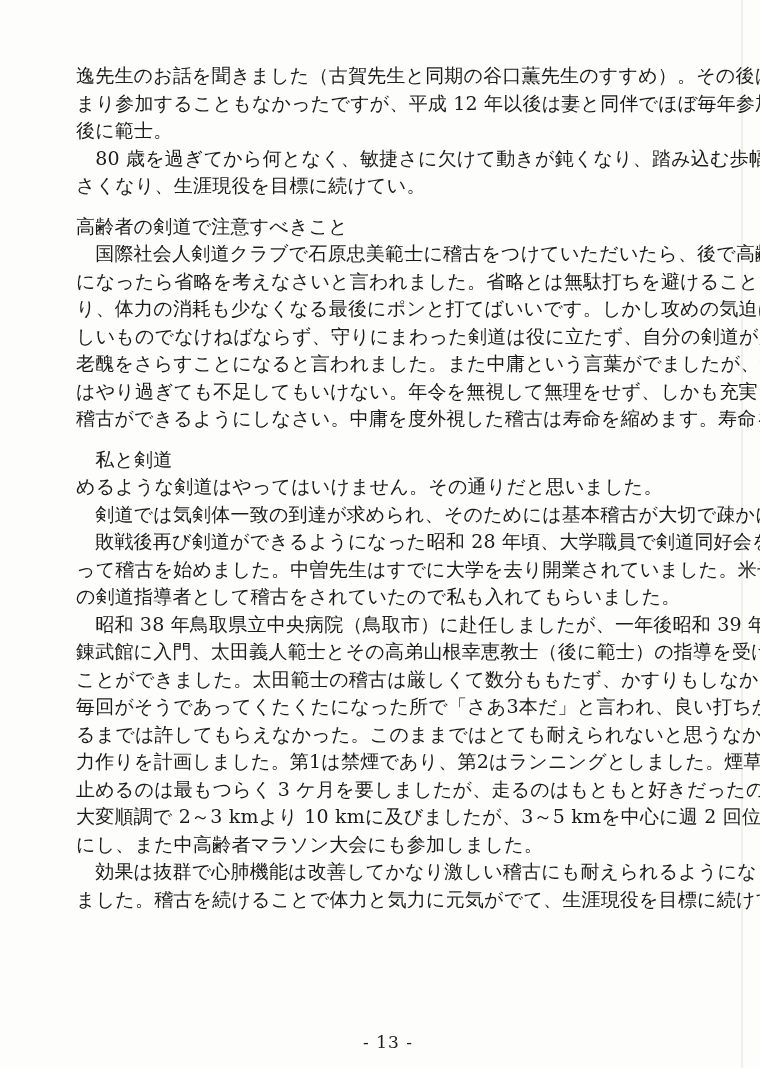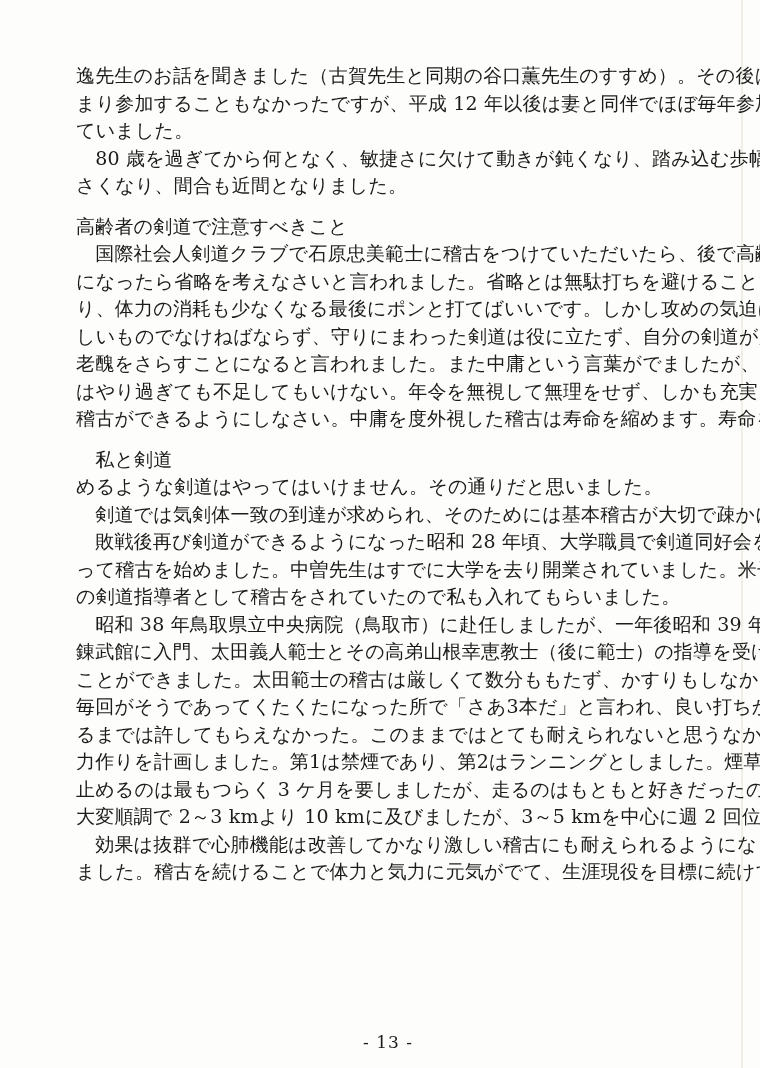--- a/index.html
+++ b/index.html
@@ -58,23 +58,23 @@
 <body>
 
 <div class="page">
 
   <div class="scan-edge"></div>
 
   <div class="content">
 
   <div class="line">逸先生のお話を聞きました（古賀先生と同期の谷口薫先生のすすめ）。その後はあ</div>
       <div class="line">まり参加することもなかったですが、平成 12 年以後は妻と同伴でほぼ毎年参加し</div>
-      <div class="line">ていました。</div>
+      <div class="line">後に範士。</div>
       <div class="line">　80 歳を過ぎてから何となく、敏捷さに欠けて動きが鈍くなり、踏み込む歩幅も小</div>
-      <div class="line">さくなり、間合も近間となりました。</div>
+      <div class="line">さくなり、生涯現役を目標に続けてい。</div>
       <div class="line gap">高齢者の剣道で注意すべきこと</div>
       <div class="line">　国際社会人剣道クラブで石原忠美範士に稽古をつけていただいたら、後で高齢者</div>
       <div class="line">になったら省略を考えなさいと言われました。省略とは無駄打ちを避けることであ</div>
       <div class="line">り、体力の消耗も少なくなる最後にポンと打てばいいです。しかし攻めの気迫は烈</div>
       <div class="line">しいものでなけねばならず、守りにまわった剣道は役に立たず、自分の剣道が崩れ、</div>
       <div class="line">老醜をさらすことになると言われました。また中庸という言葉がでましたが、剣道</div>
       <div class="line">はやり過ぎても不足してもいけない。年令を無視して無理をせず、しかも充実した</div>
       <div class="line">稽古ができるようにしなさい。中庸を度外視した稽古は寿命を縮めます。寿命を縮</div>
       <div class="line gap">　私と剣道</div>
       <div class="line">めるような剣道はやってはいけません。その通りだと思いました。</div>
@@ -83,19 +83,20 @@
       <div class="line">って稽古を始めました。中曽先生はすでに大学を去り開業されていました。米子市</div>
       <div class="line">の剣道指導者として稽古をされていたので私も入れてもらいました。</div>
       <div class="line">　昭和 38 年鳥取県立中央病院（鳥取市）に赴任しましたが、一年後昭和 39 年尚徳</div>
       <div class="line">錬武館に入門、太田義人範士とその高弟山根幸恵教士（後に範士）の指導を受ける</div>
       <div class="line">ことができました。太田範士の稽古は厳しくて数分ももたず、かすりもしなかった。</div>
       <div class="line">毎回がそうであってくたくたになった所で「さあ3本だ」と言われ、良い打ちがで</div>
       <div class="line">るまでは許してもらえなかった。このままではとても耐えられないと思うなかで体</div>
       <div class="line">力作りを計画しました。第1は禁煙であり、第2はランニングとしました。煙草を</div>
       <div class="line">止めるのは最もつらく 3 ケ月を要しましたが、走るのはもともと好きだったので、</div>
       <div class="line">大変順調で 2～3 kmより 10 kmに及びましたが、3～5 kmを中心に週 2 回位走るよう</div>
+      <div class="line">にし、また中高齢者マラソン大会にも参加しました。</div>
       <div class="line">　効果は抜群で心肺機能は改善してかなり激しい稽古にも耐えられるようになり</div>
       <div class="line">ました。稽古を続けることで体力と気力に元気がでて、生涯現役を目標に続けてい</div>
     </div>
 
   <div class="footer">- 13 -</div>
 
 </div>
 
 </body></html>

